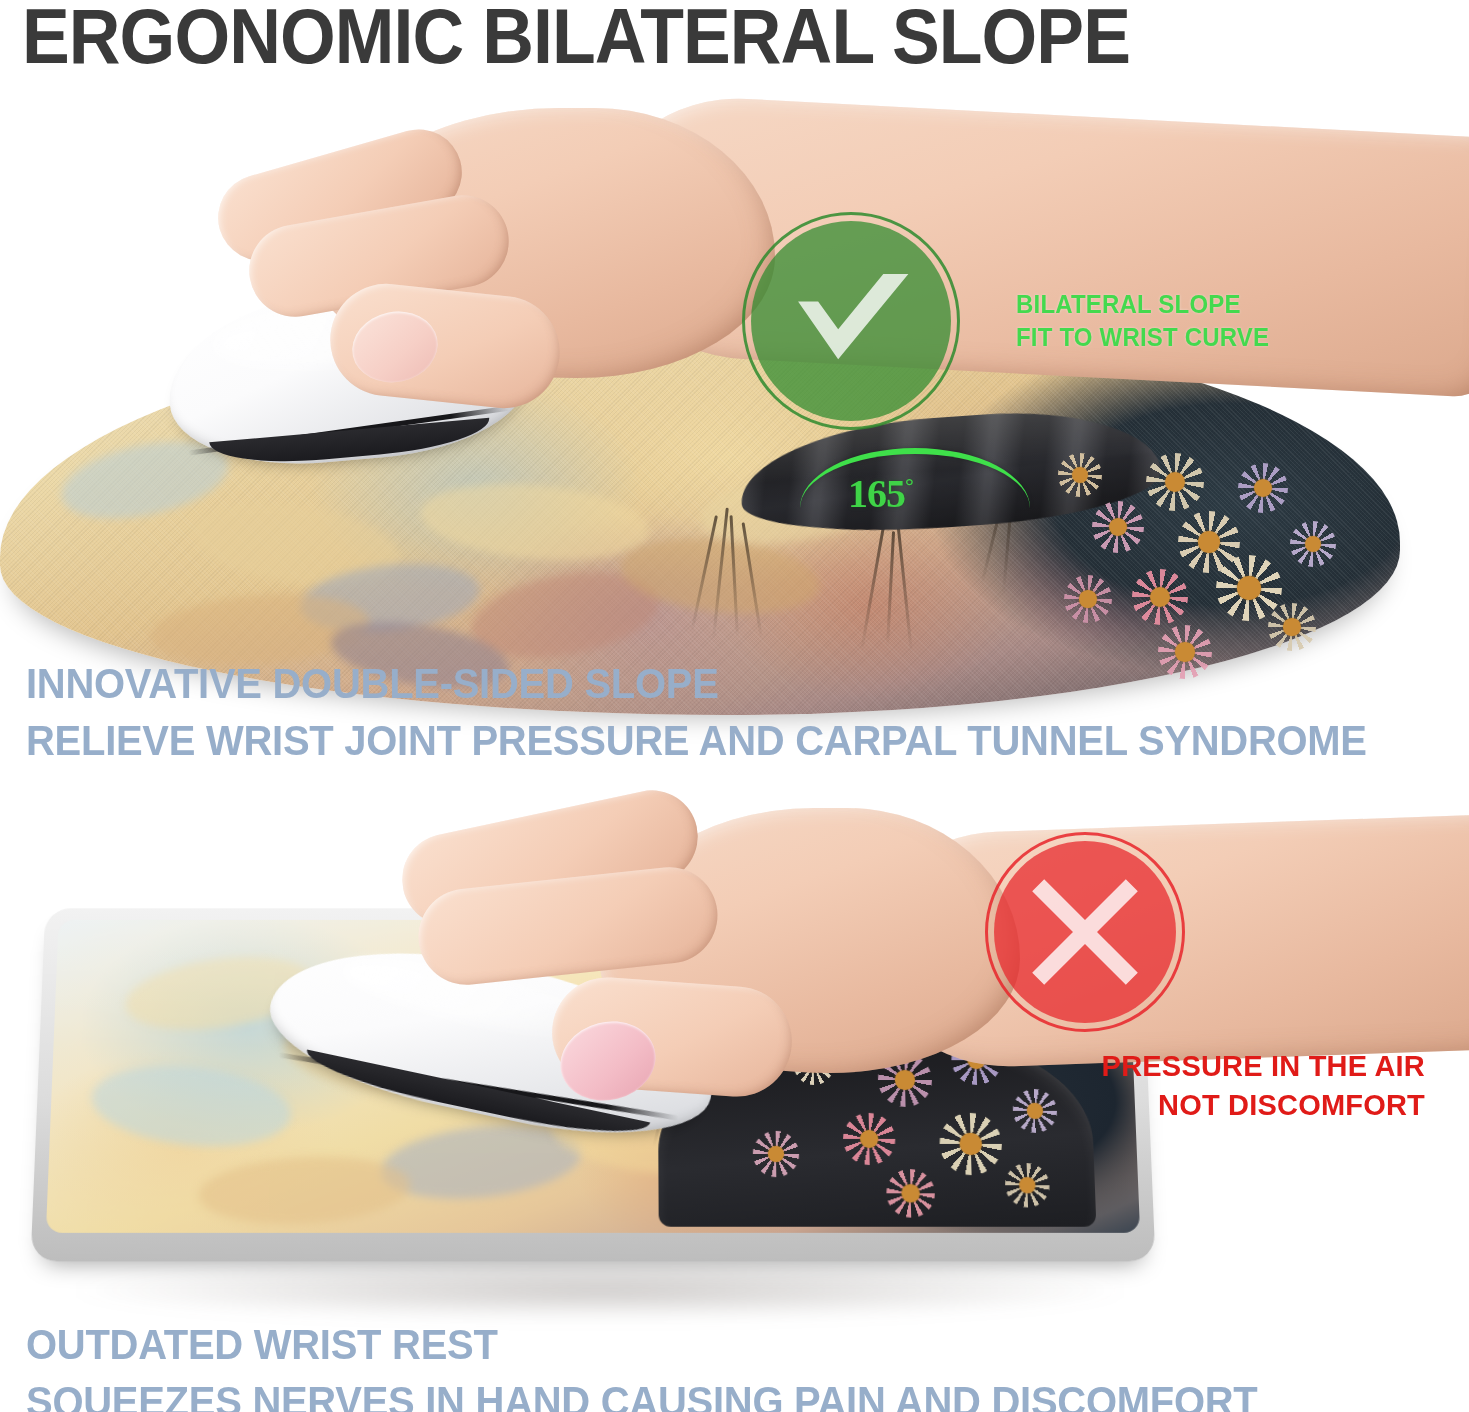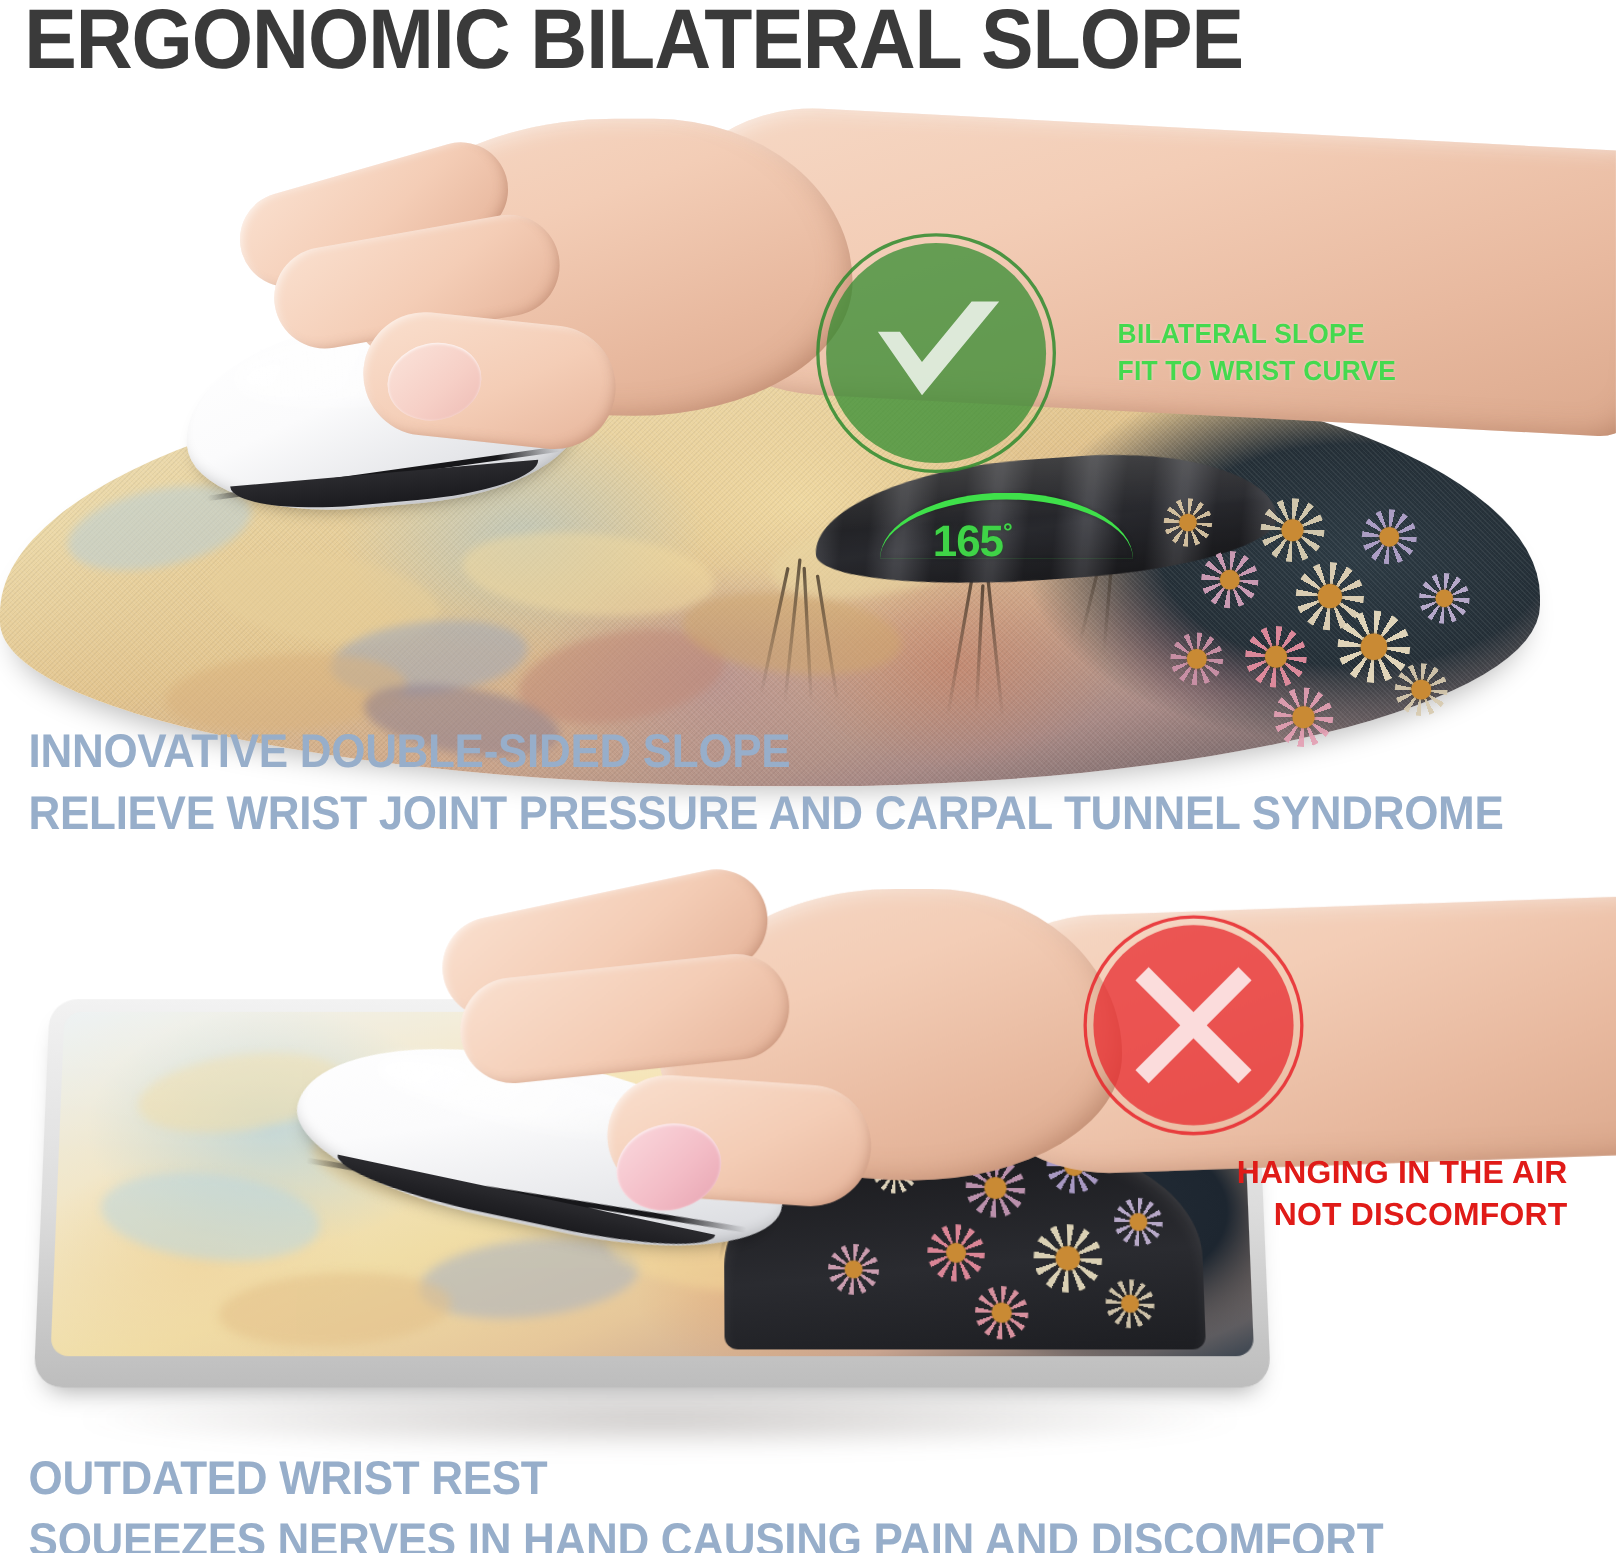--- a/index.html
+++ b/index.html
@@ -280,21 +280,21 @@
     <div class="flower" style="left:1238px; top:138px; width:50px; height:50px; color:#b6a6cf;"></div>
     <div class="flower" style="left:1132px; top:244px; width:56px; height:56px; color:#e98fa2;"></div>
     <div class="flower" style="left:1216px; top:230px; width:66px; height:66px; color:#efe2c4;"></div>
     <div class="flower" style="left:1064px; top:250px; width:48px; height:48px; color:#cf93aa;"></div>
     <div class="flower" style="left:1290px; top:196px; width:46px; height:46px; color:#c2b2d6;"></div>
     <div class="flower" style="left:1158px; top:300px; width:54px; height:54px; color:#e4a0b4;"></div>
     <div class="flower" style="left:1058px; top:128px; width:44px; height:44px; color:#ddc9a6;"></div>
     <div class="flower" style="left:1268px; top:278px; width:48px; height:48px; color:#d8cbb0;"></div>
   </div>
 
-  <div class="angle-wrap" style="top:388px;">
+  <div class="angle-wrap" style="top:388px;font-family:Liberation Serif, serif;">
     <div class="angle-arc"></div>
     <div class="angle-label">
       <span>165</span><sup>°</sup>
     </div>
   </div>
 
   <div class="mouse" style="left:168px; top:232px; width:360px; height:168px; transform:rotate(-5deg);">
     <div class="mouse-body"></div>
     <div class="mouse-seam"></div>
     <div class="mouse-base"></div>
@@ -379,20 +379,20 @@
   <div class="badge" style="left:985px; top:42px; width:200px; height:200px; color:#e8242a;">
     <div class="badge-ring"></div>
     <div class="badge-disc"></div>
     <svg class="badge-x" viewBox="0 0 100 100">
       <path d="M16 6 L50 40 L84 6 L94 16 L60 50 L94 84 L84 94 L50 60 L16 94 L6 84 L40 50 L6 16 Z" fill="rgba(255,255,255,.80)"></path>
     </svg>
   </div>
 </div>
 
 <div class="label-red">
-  <div>HANGING IN THE AIR</div>
+  <div>PRESSURE IN THE AIR</div>
   <div>NOT DISCOMFORT</div>
 </div>
 
 <div class="caption caption-bottom">
   <div>OUTDATED WRIST REST</div>
   <div>SQUEEZES NERVES IN HAND CAUSING PAIN AND DISCOMFORT</div>
 </div>
 
 </body></html>

